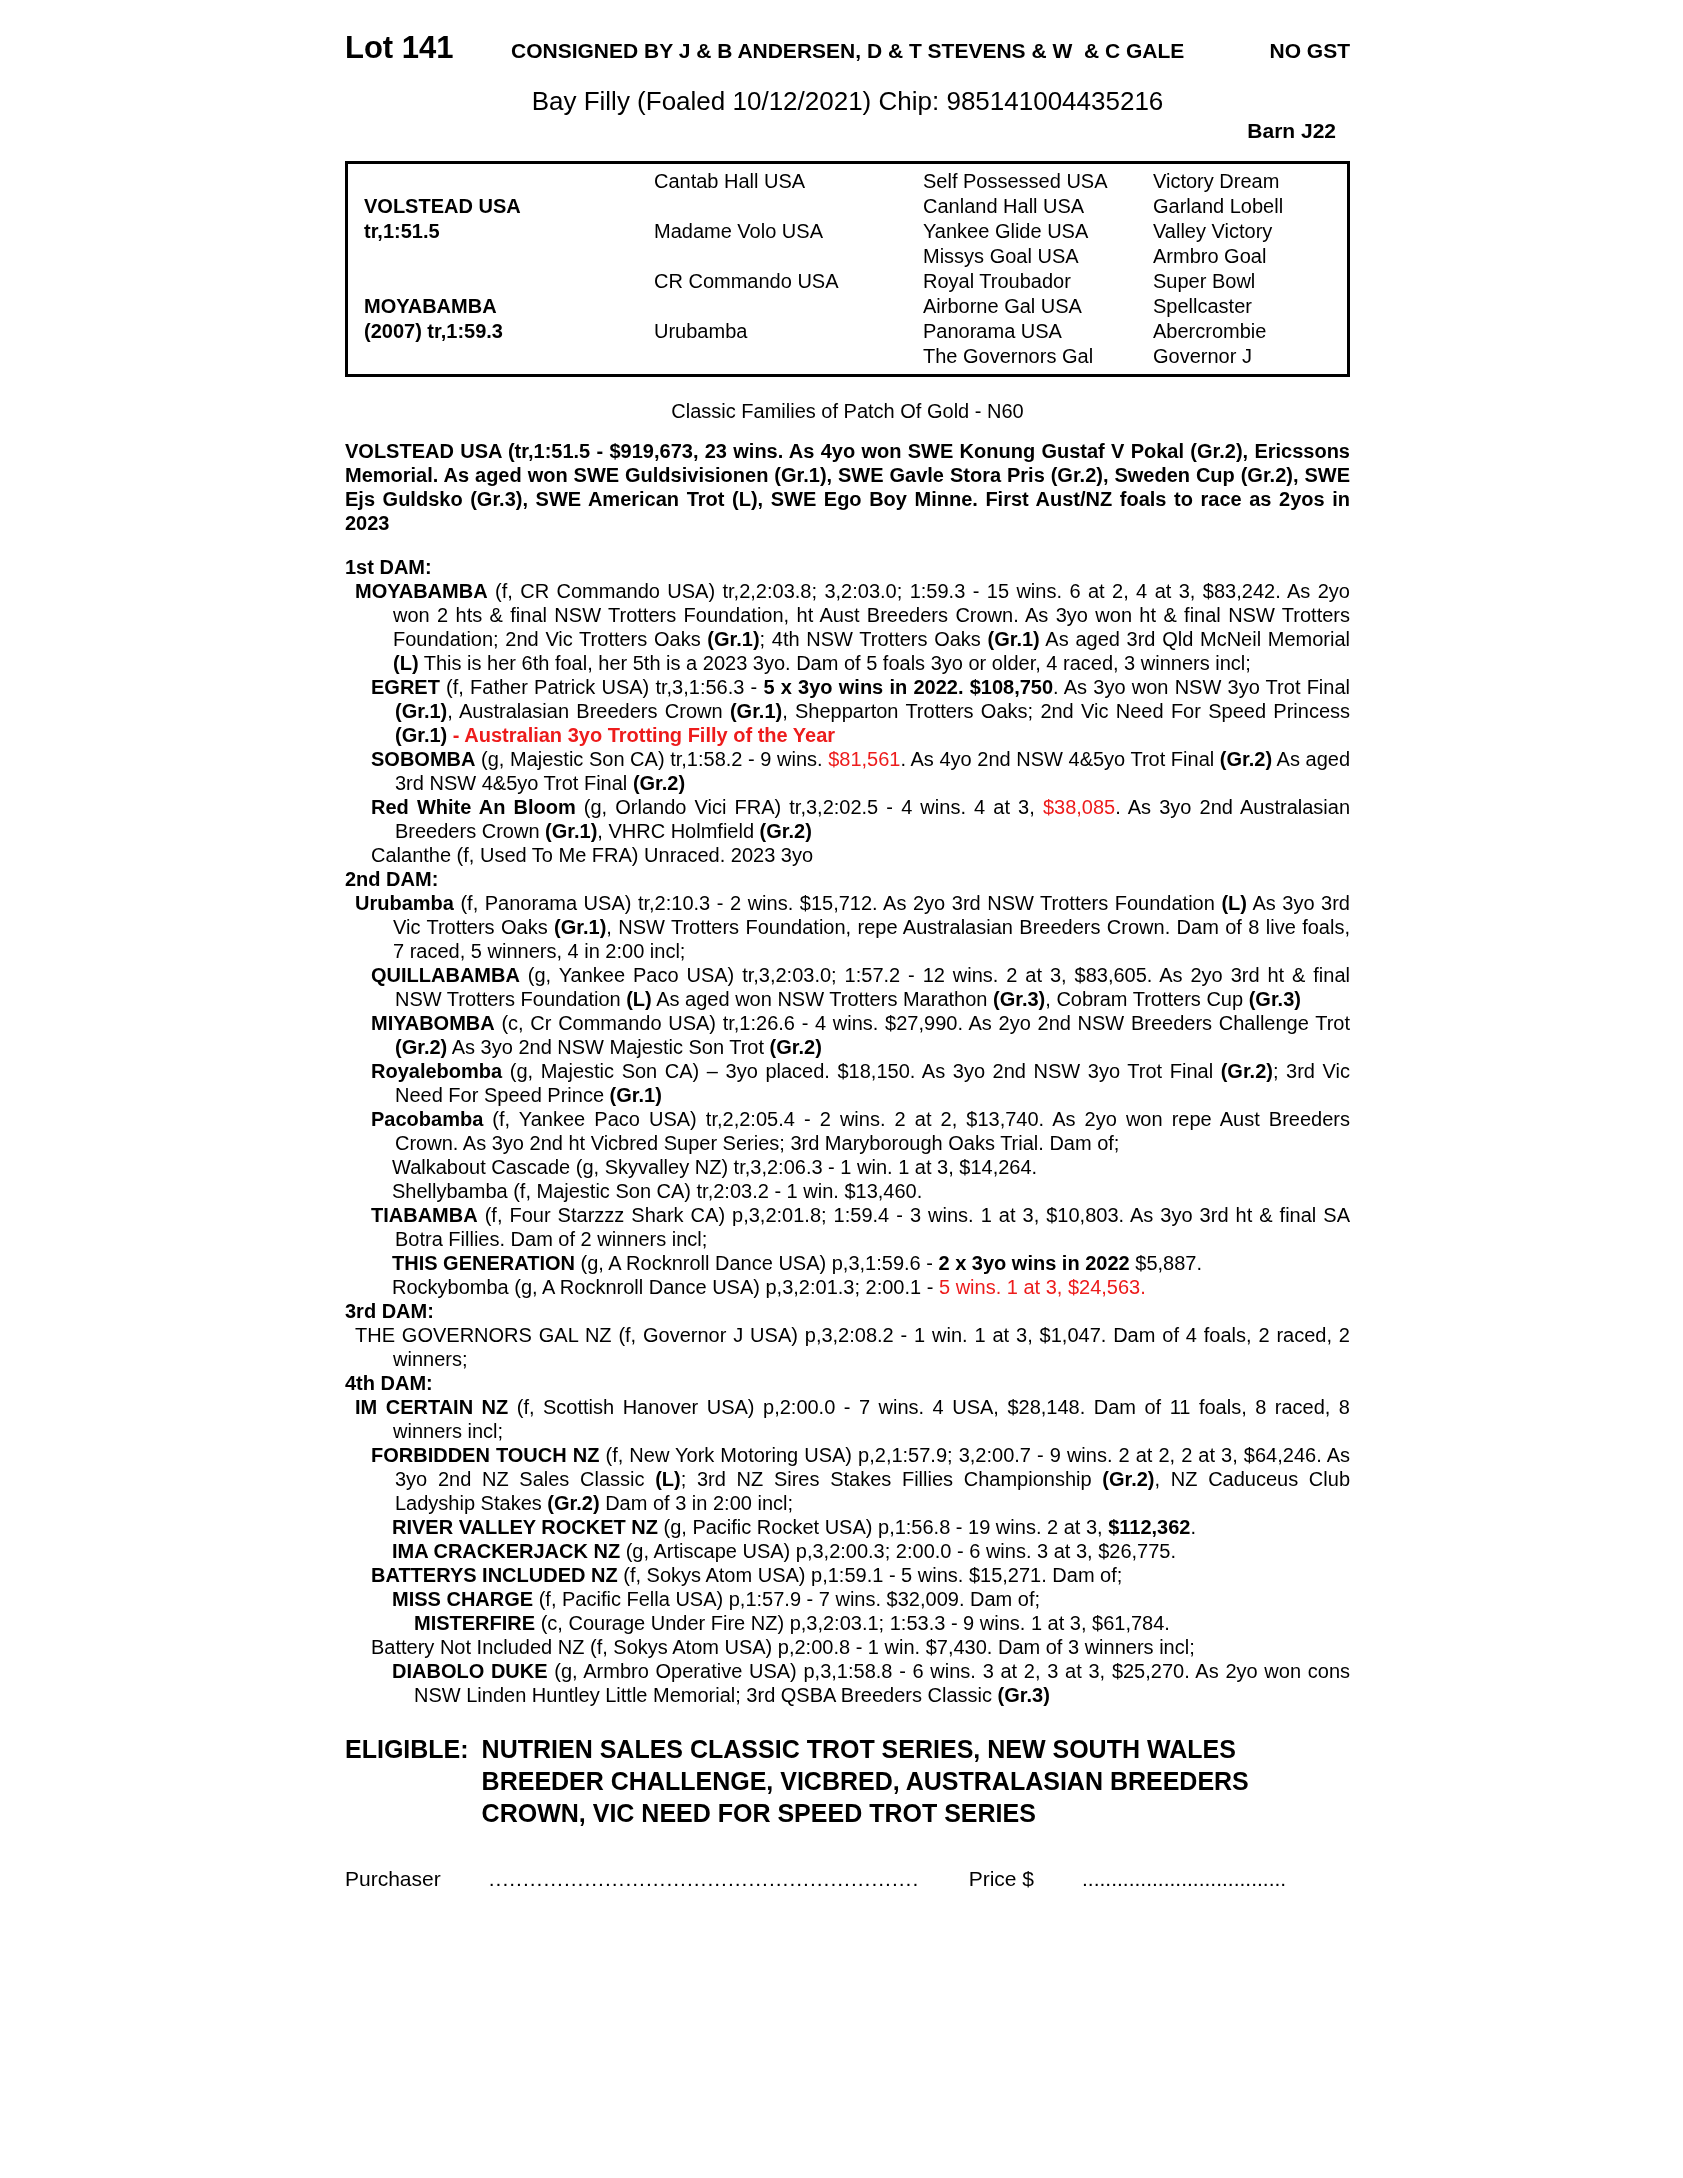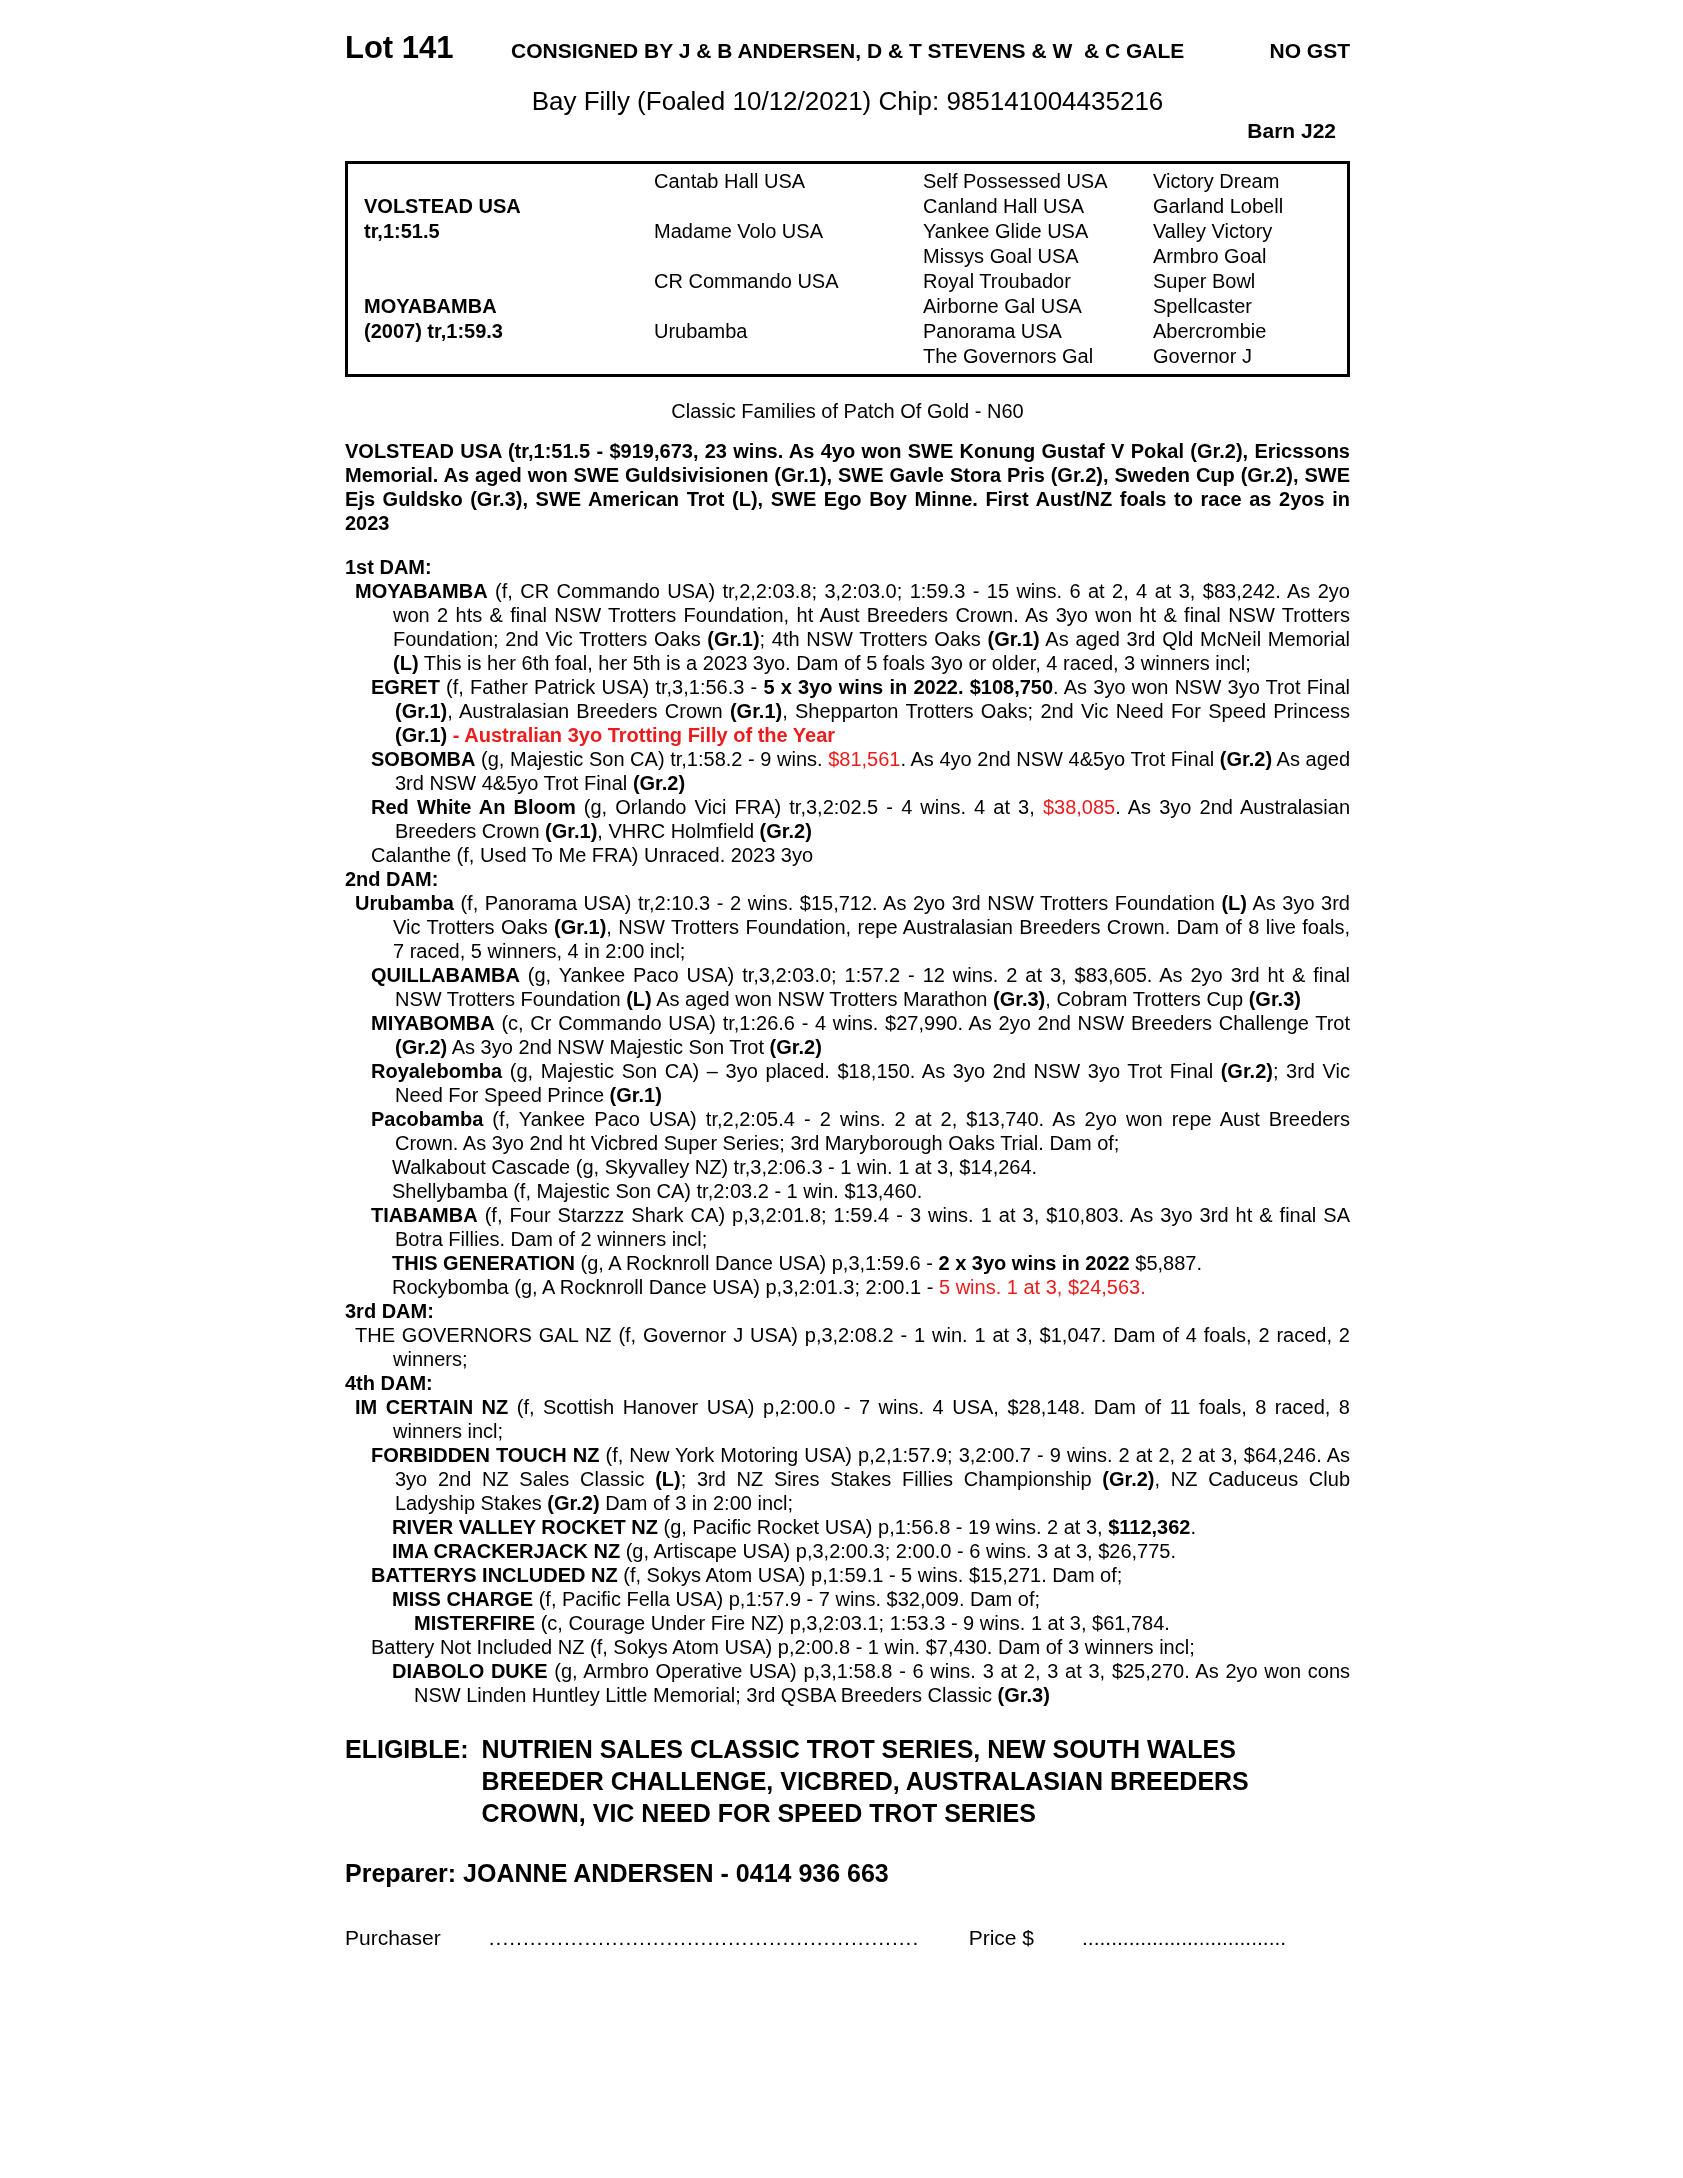--- a/index.html
+++ b/index.html
@@ -128,21 +128,20 @@
 
     <div class="eligible">
       <div class="eligible-label">ELIGIBLE:</div>
       <div>
         <div>NUTRIEN SALES CLASSIC TROT SERIES, NEW SOUTH WALES</div>
         <div>BREEDER CHALLENGE, VICBRED, AUSTRALASIAN BREEDERS</div>
         <div>CROWN, VIC NEED FOR SPEED TROT SERIES</div>
       </div>
     </div>
 
-    <div class="preparer">Preparer: JOANNE ANDERSEN - 0414 936 663</div>
 
     <div class="purchaser">
       <span class="lbl">Purchaser</span>
       <span class="leader1">....................................................................................................................................</span>
       <span class="lbl">Price $</span>
       <span class="leader2">................................................................................</span>
     </div>
 
   </div>
 </div>

